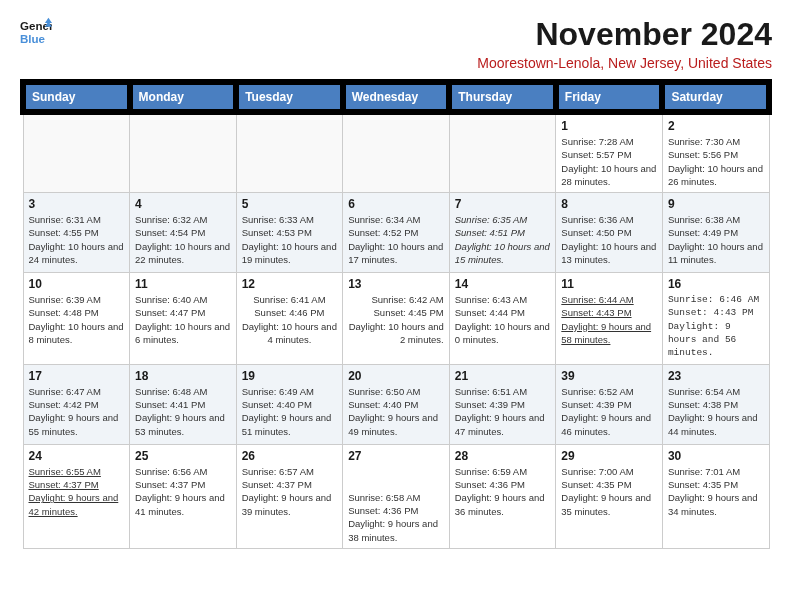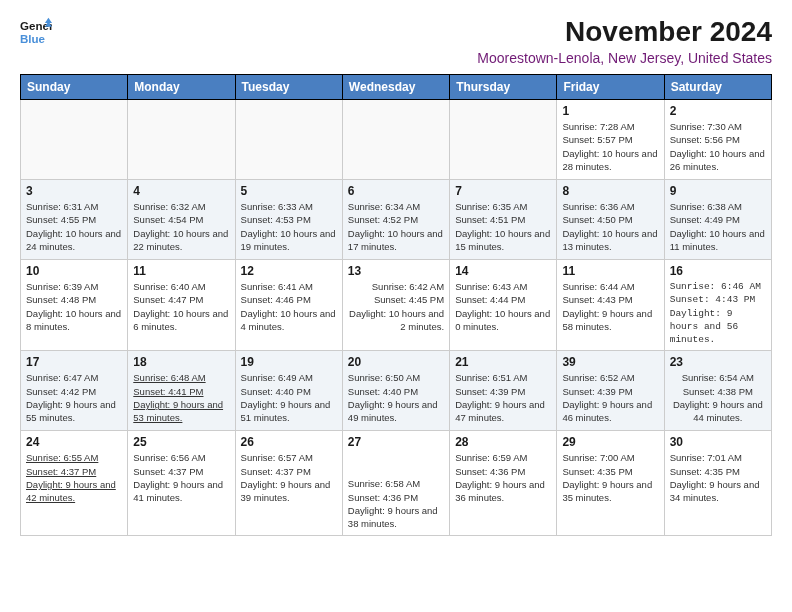--- a/index.html
+++ b/index.html
@@ -22,42 +22,42 @@
       gap: 4px;
     }
     .logo-icon {
       width: 32px;
       height: 32px;
     }
     .title-block {
       text-align: right;
     }
     .month-title {
-      font-size: 28px;
+      font-size: 32px;
       font-weight: bold;
       color: #1a1a1a;
     }
     .location {
       font-size: 14px;
-      color: #701a75;
+      color: #b91c1c;
       margin-top: 2px;
     }
     table {
       width: 100%;
       border-collapse: collapse;
       margin-top: 8px;
     }
     th {
       background-color: #4a7fc1;
       color: #fff;
       font-size: 12px;
       font-weight: bold;
       text-align: left;
       padding: 5px 6px;
-      border: 1px solid #000000;
+      border: 6px solid #000000;
     }
     td {
       border: 1px solid #ccc;
       vertical-align: top;
       padding: 4px 5px;
       font-size: 10px;
       color: #333;
       width: 14.28%;
       min-height: 70px;
       height: 80px;
@@ -154,21 +154,21 @@
 Daylight: 10 hours and 19 minutes.</div>
         </td>
         <td class="alt-row">
           <span class="day-num">6</span>
           <div class="day-info" style="white-space: pre-line;">Sunrise: 6:34 AM
 Sunset: 4:52 PM
 Daylight: 10 hours and 17 minutes.</div>
         </td>
         <td class="alt-row">
           <span class="day-num">7</span>
-          <div class="day-info" style="white-space: pre-line;">Sunrise: 6:35 AM
+          <div class="day-info" style="white-space: pre-line; font-style: italic;">Sunrise: 6:35 AM
 Sunset: 4:51 PM
 Daylight: 10 hours and 15 minutes.</div>
         </td>
         <td class="alt-row">
           <span class="day-num">8</span>
           <div class="day-info" style="white-space: pre-line;">Sunrise: 6:36 AM
 Sunset: 4:50 PM
 Daylight: 10 hours and 13 minutes.</div>
         </td>
         <td class="alt-row">
@@ -186,59 +186,59 @@
 Daylight: 10 hours and 8 minutes.</div>
         </td>
         <td class="filled">
           <span class="day-num">11</span>
           <div class="day-info" style="white-space: pre-line;">Sunrise: 6:40 AM
 Sunset: 4:47 PM
 Daylight: 10 hours and 6 minutes.</div>
         </td>
         <td class="filled">
           <span class="day-num">12</span>
-          <div class="day-info" style="white-space: pre-line;">Sunrise: 6:41 AM
+          <div class="day-info" style="white-space: pre-line; text-align: center;">Sunrise: 6:41 AM
 Sunset: 4:46 PM
 Daylight: 10 hours and 4 minutes.</div>
         </td>
         <td class="filled">
           <span class="day-num">13</span>
           <div class="day-info" style="white-space: pre-line; text-align: right;">Sunrise: 6:42 AM
 Sunset: 4:45 PM
 Daylight: 10 hours and 2 minutes.</div>
         </td>
         <td class="filled">
           <span class="day-num">14</span>
           <div class="day-info" style="white-space: pre-line;">Sunrise: 6:43 AM
 Sunset: 4:44 PM
 Daylight: 10 hours and 0 minutes.</div>
         </td>
         <td class="filled">
           <span class="day-num">11</span>
-          <div class="day-info" style="white-space: pre-line;">Sunrise: 6:44 AM
+          <div class="day-info" style="white-space: pre-line; text-decoration: underline;">Sunrise: 6:44 AM
 Sunset: 4:43 PM
 Daylight: 9 hours and 58 minutes.</div>
         </td>
         <td class="filled">
           <span class="day-num">16</span>
           <div class="day-info" style="white-space: pre-line; font-family: Liberation Mono, monospace;">Sunrise: 6:46 AM
 Sunset: 4:43 PM
 Daylight: 9 hours and 56 minutes.</div>
         </td>
       </tr>
       <tr>
         <td class="alt-row">
           <span class="day-num">17</span>
           <div class="day-info" style="white-space: pre-line;">Sunrise: 6:47 AM
 Sunset: 4:42 PM
 Daylight: 9 hours and 55 minutes.</div>
         </td>
         <td class="alt-row">
           <span class="day-num">18</span>
-          <div class="day-info" style="white-space: pre-line; text-decoration: underline;">Sunrise: 6:48 AM
+          <div class="day-info" style="white-space: pre-line;">Sunrise: 6:48 AM
 Sunset: 4:41 PM
 Daylight: 9 hours and 53 minutes.</div>
         </td>
         <td class="alt-row">
           <span class="day-num">19</span>
           <div class="day-info" style="white-space: pre-line;">Sunrise: 6:49 AM
 Sunset: 4:40 PM
 Daylight: 9 hours and 51 minutes.</div>
         </td>
         <td class="alt-row">
@@ -254,21 +254,21 @@
 Daylight: 9 hours and 47 minutes.</div>
         </td>
         <td class="alt-row">
           <span class="day-num">39</span>
           <div class="day-info" style="white-space: pre-line;">Sunrise: 6:52 AM
 Sunset: 4:39 PM
 Daylight: 9 hours and 46 minutes.</div>
         </td>
         <td class="alt-row">
           <span class="day-num">23</span>
-          <div class="day-info" style="white-space: pre-line; text-align: center;">Sunrise: 6:54 AM
+          <div class="day-info" style="white-space: pre-line;">Sunrise: 6:54 AM
 Sunset: 4:38 PM
 Daylight: 9 hours and 44 minutes.</div>
         </td>
       </tr>
       <tr>
         <td class="filled">
           <span class="day-num">24</span>
           <div class="day-info" style="white-space: pre-line; text-decoration: underline;">Sunrise: 6:55 AM
 Sunset: 4:37 PM
 Daylight: 9 hours and 42 minutes.</div>

